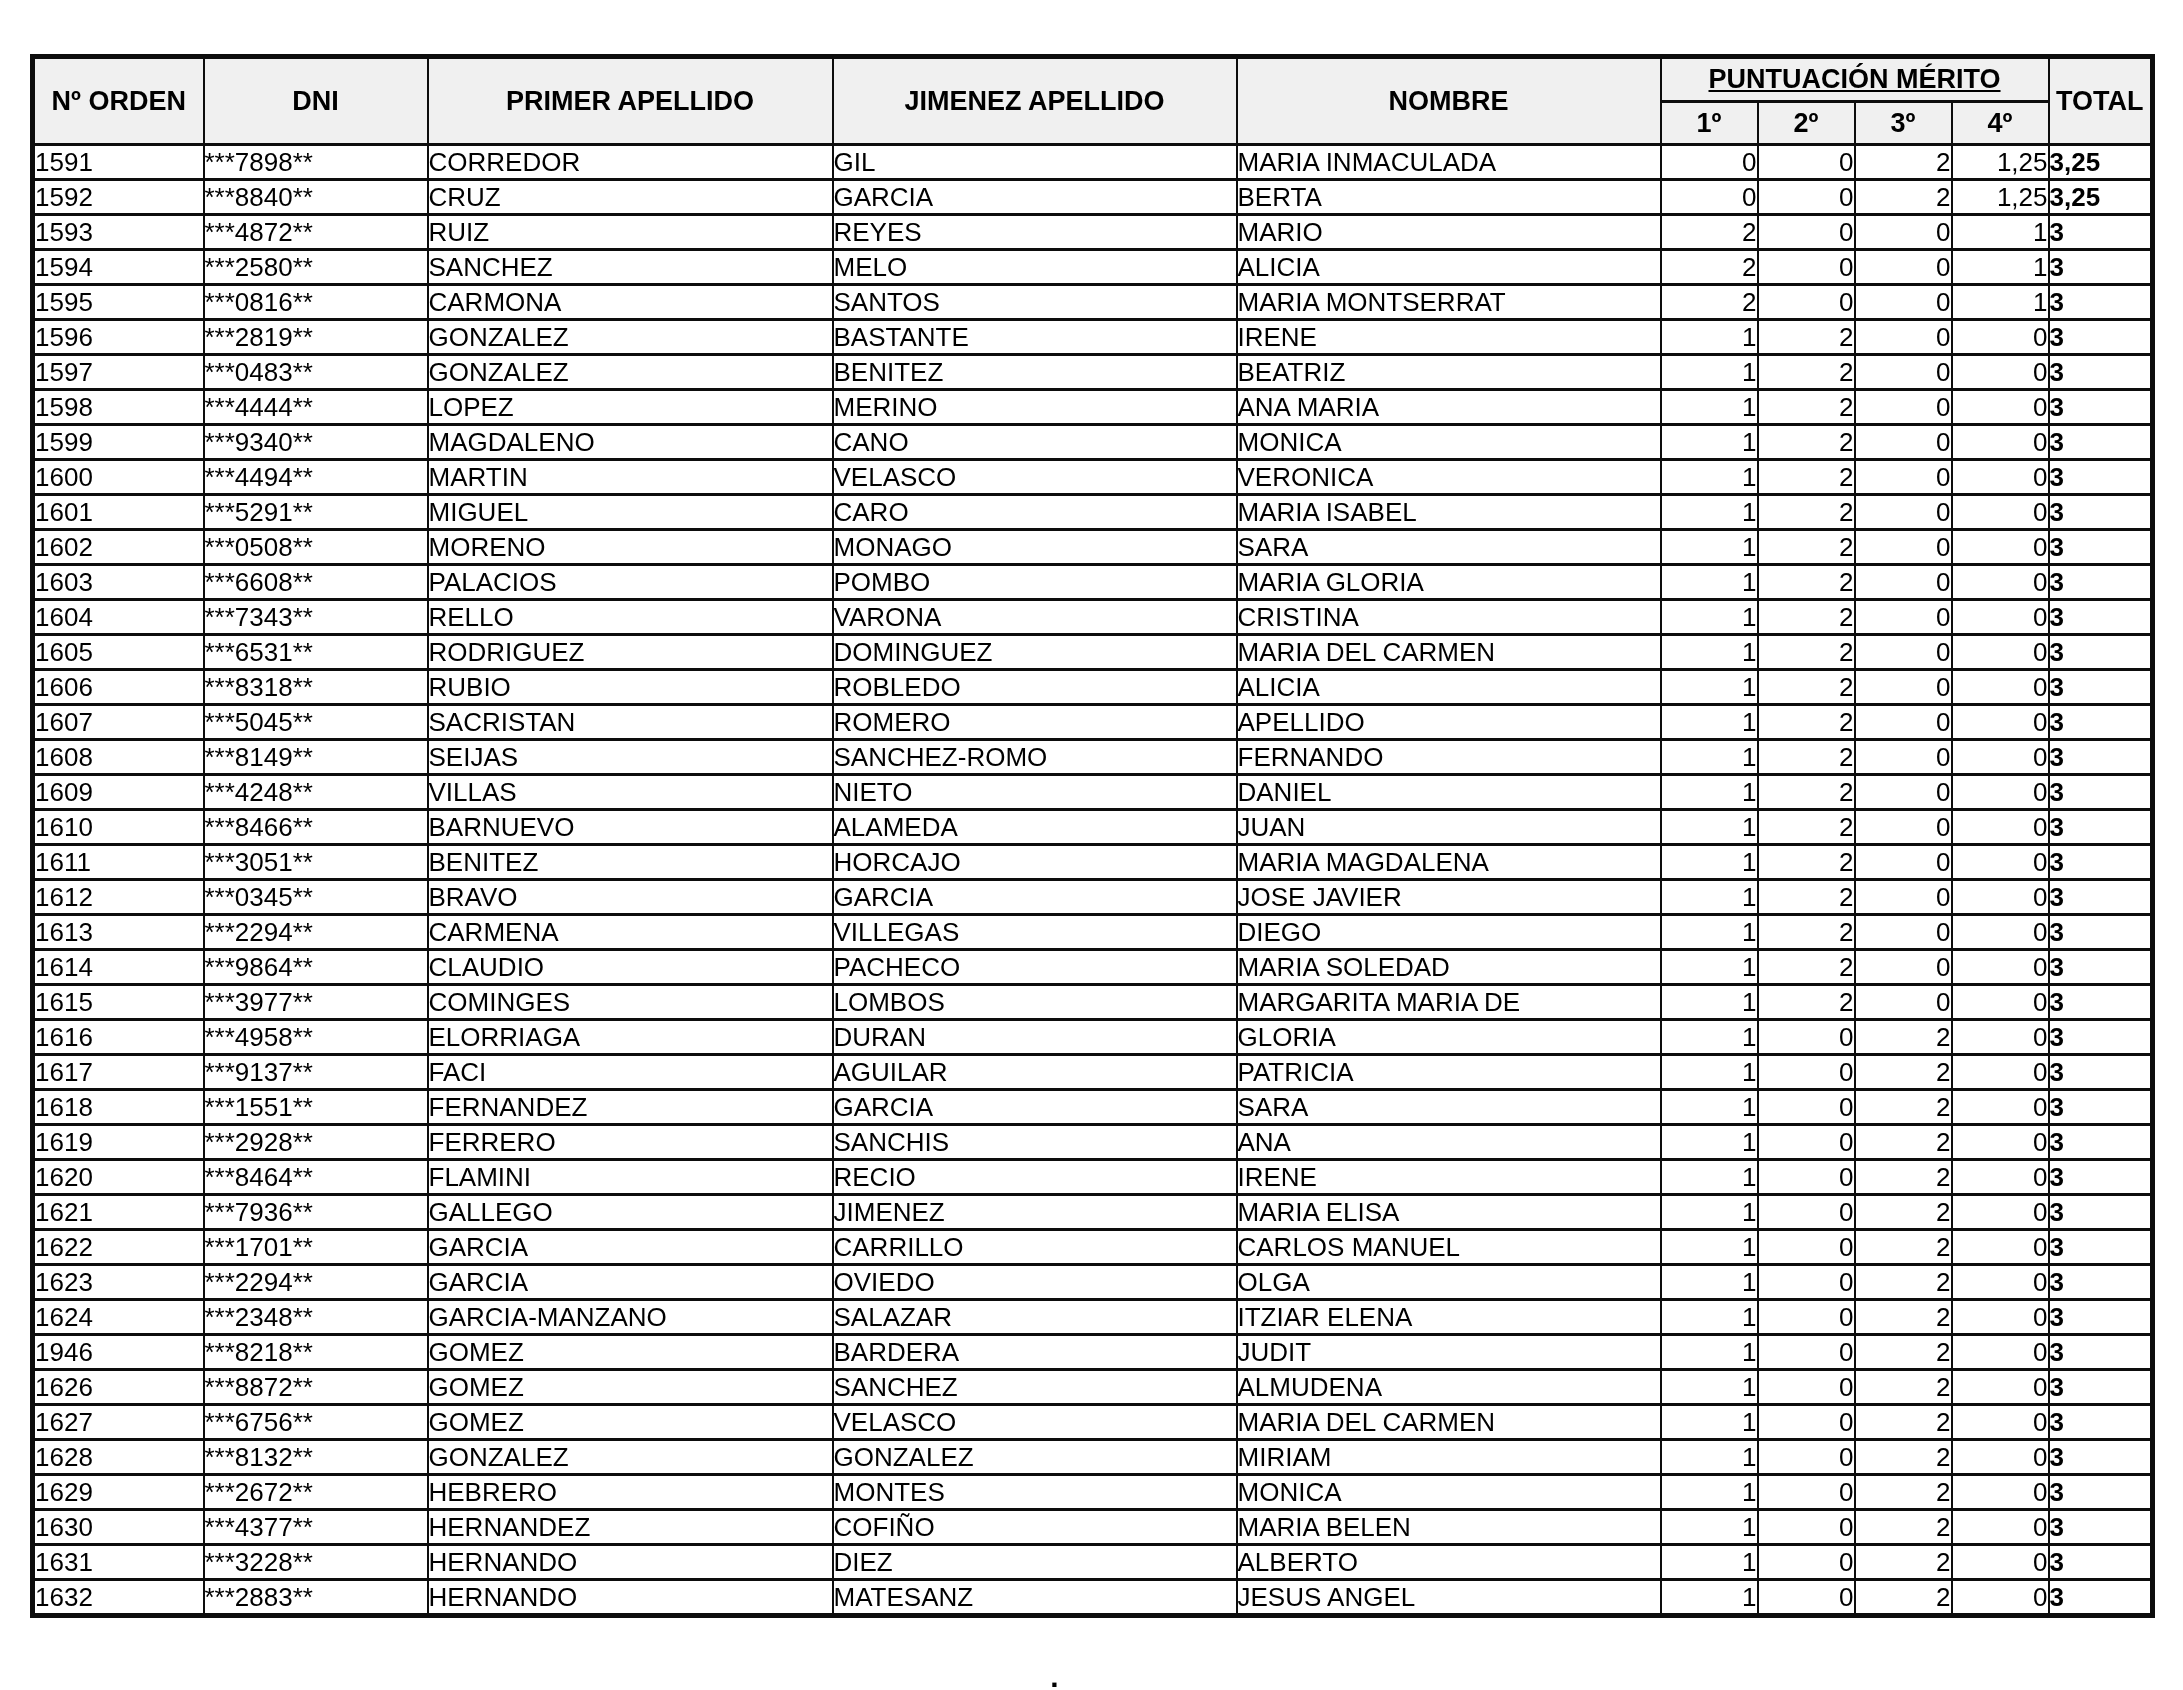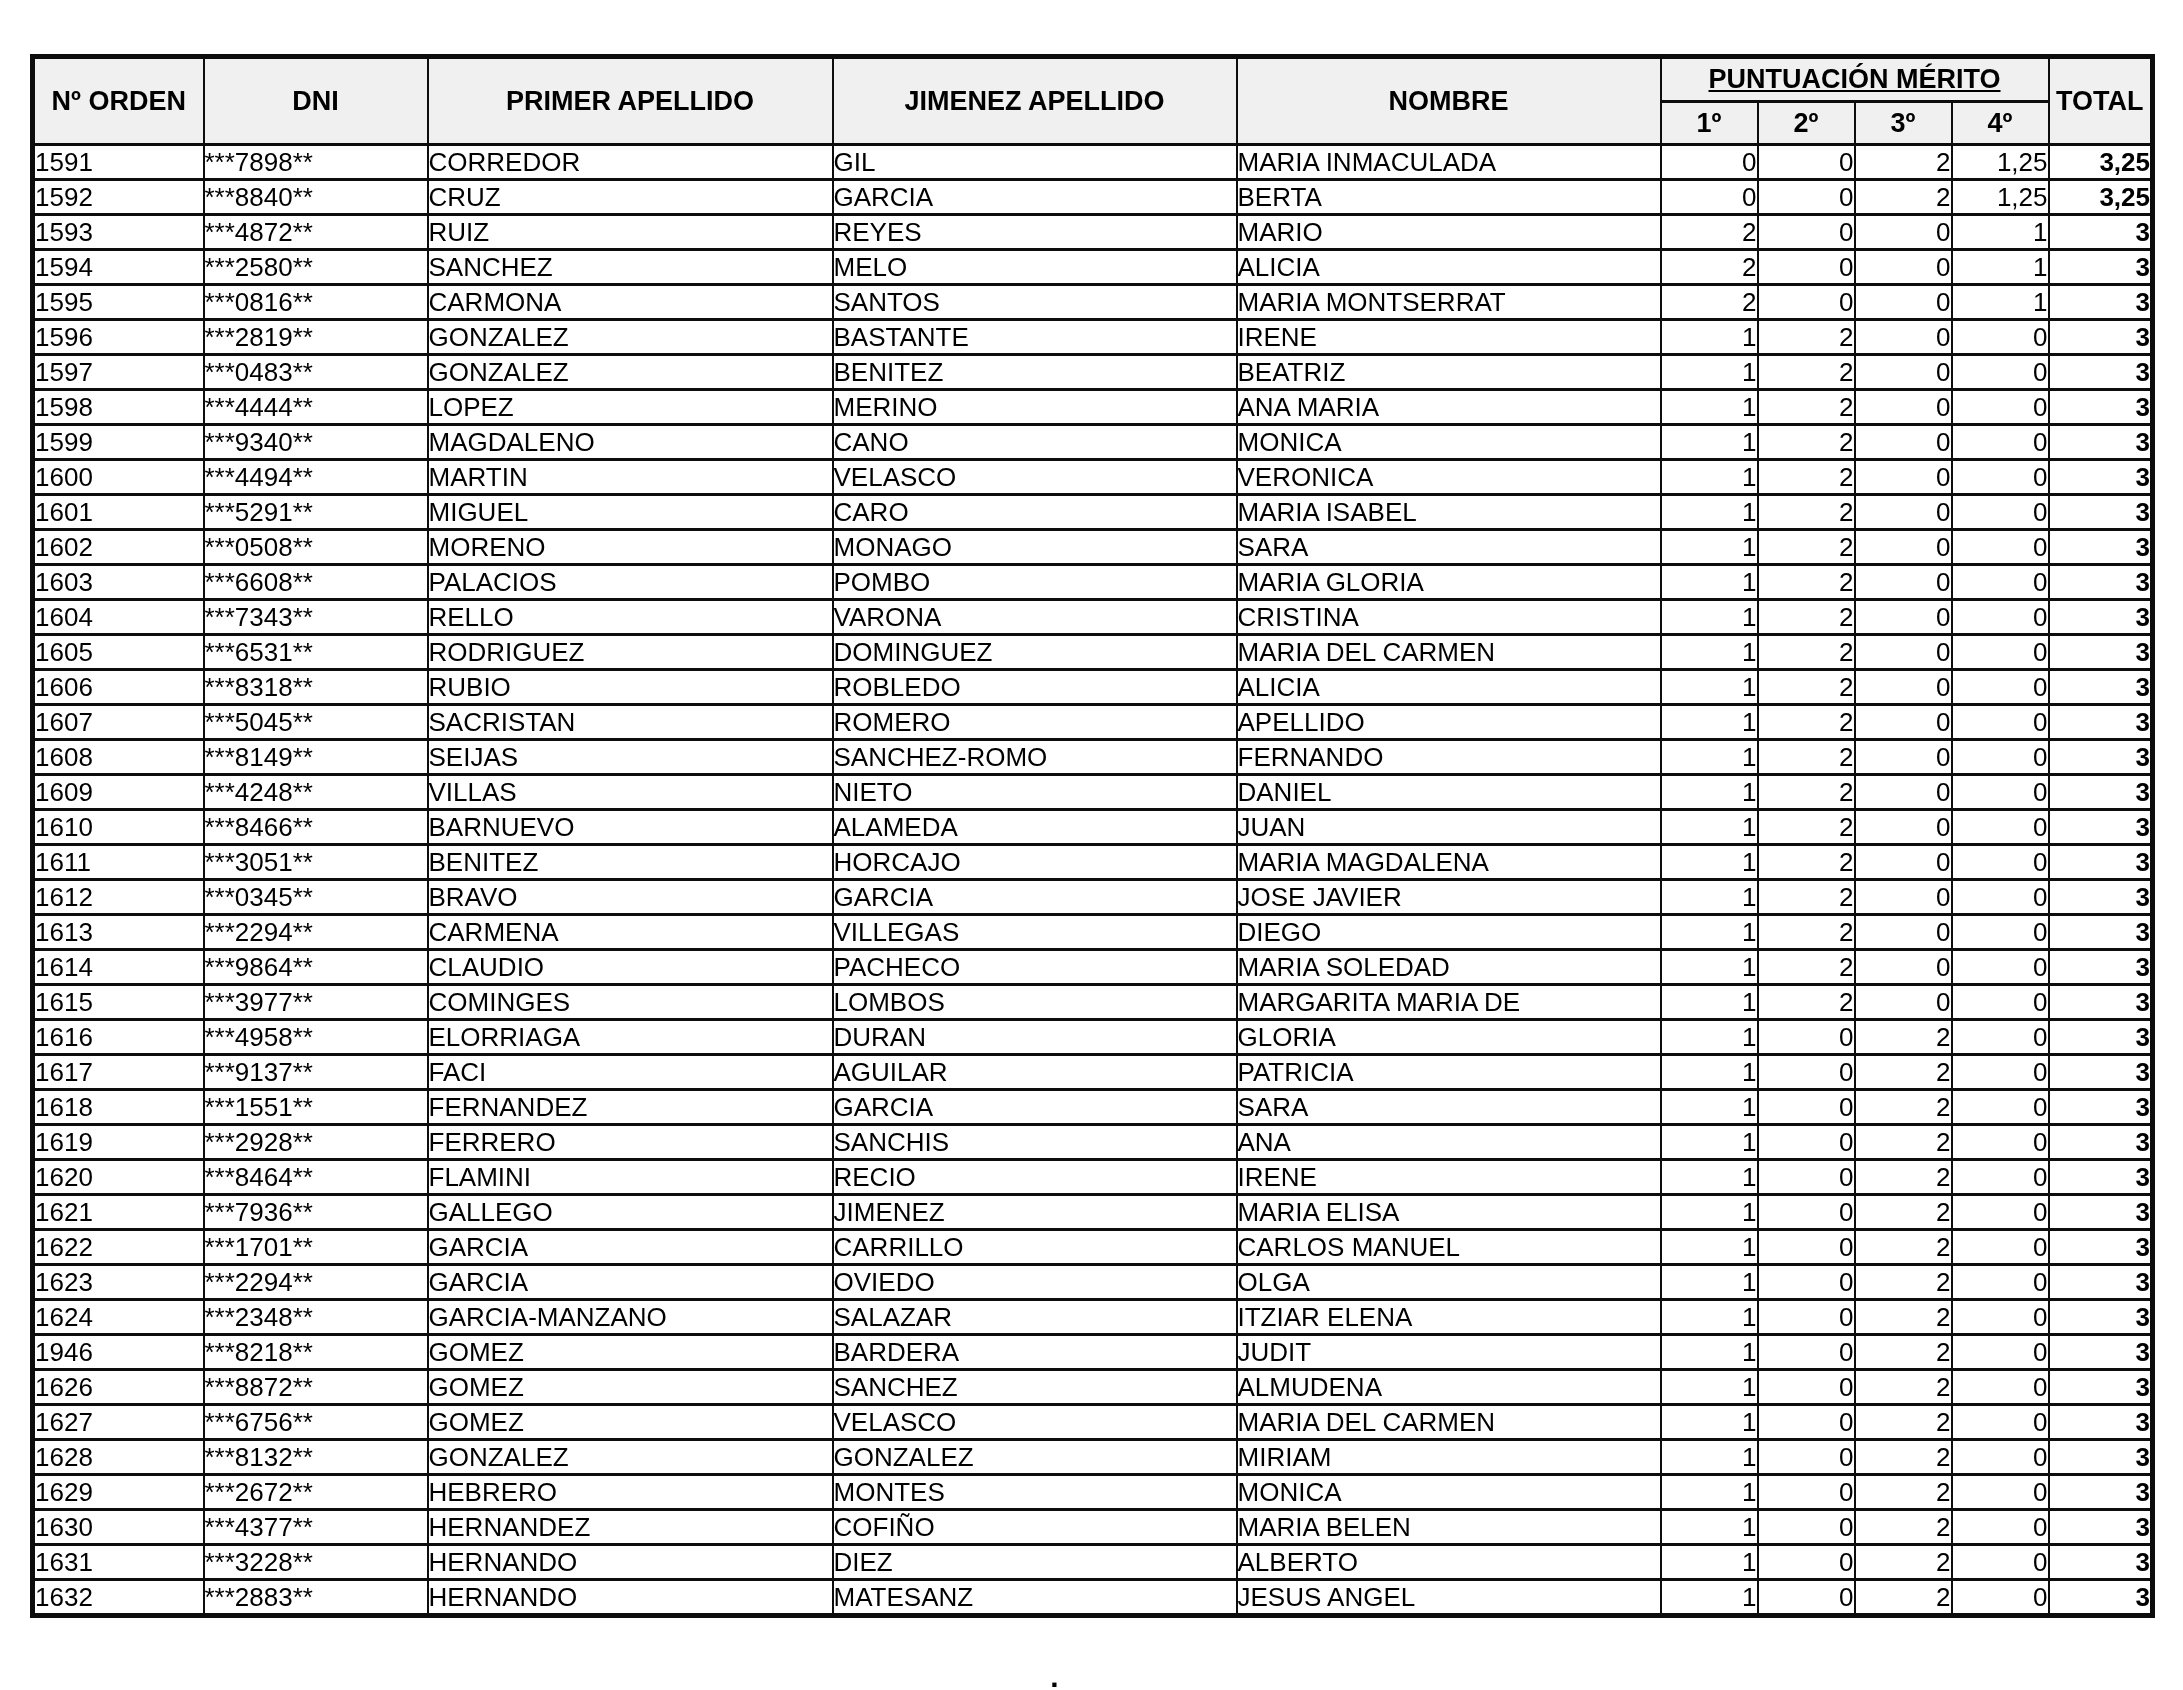--- a/index.html
+++ b/index.html
@@ -50,21 +50,21 @@
   tbody td {
     height: 32px;
     font-size: 26px;
     vertical-align: middle;
     background: #ffffff;
   }
   td.c-orden  { text-align: left; }
   td.c-dni    { text-align: left; padding-right: 3.8px; }
   td.c-ape, td.c-nom { text-align: left; padding-left: 6px; }
   td.c-num    { text-align: right; padding-right: 9px; }
-  td.c-total  { text-align: right; padding-right: 10.6px; font-weight: bold; }
+  td.c-total  { padding-right: 10.6px; font-weight: bold; }
   .footer-dot {
     position: absolute;
     left: 1043px;
     top: 1669px;
     width: 23px;
     height: 20px;
     font-size: 30px;
     font-weight: bold;
     line-height: 15px;
     text-align: center;

